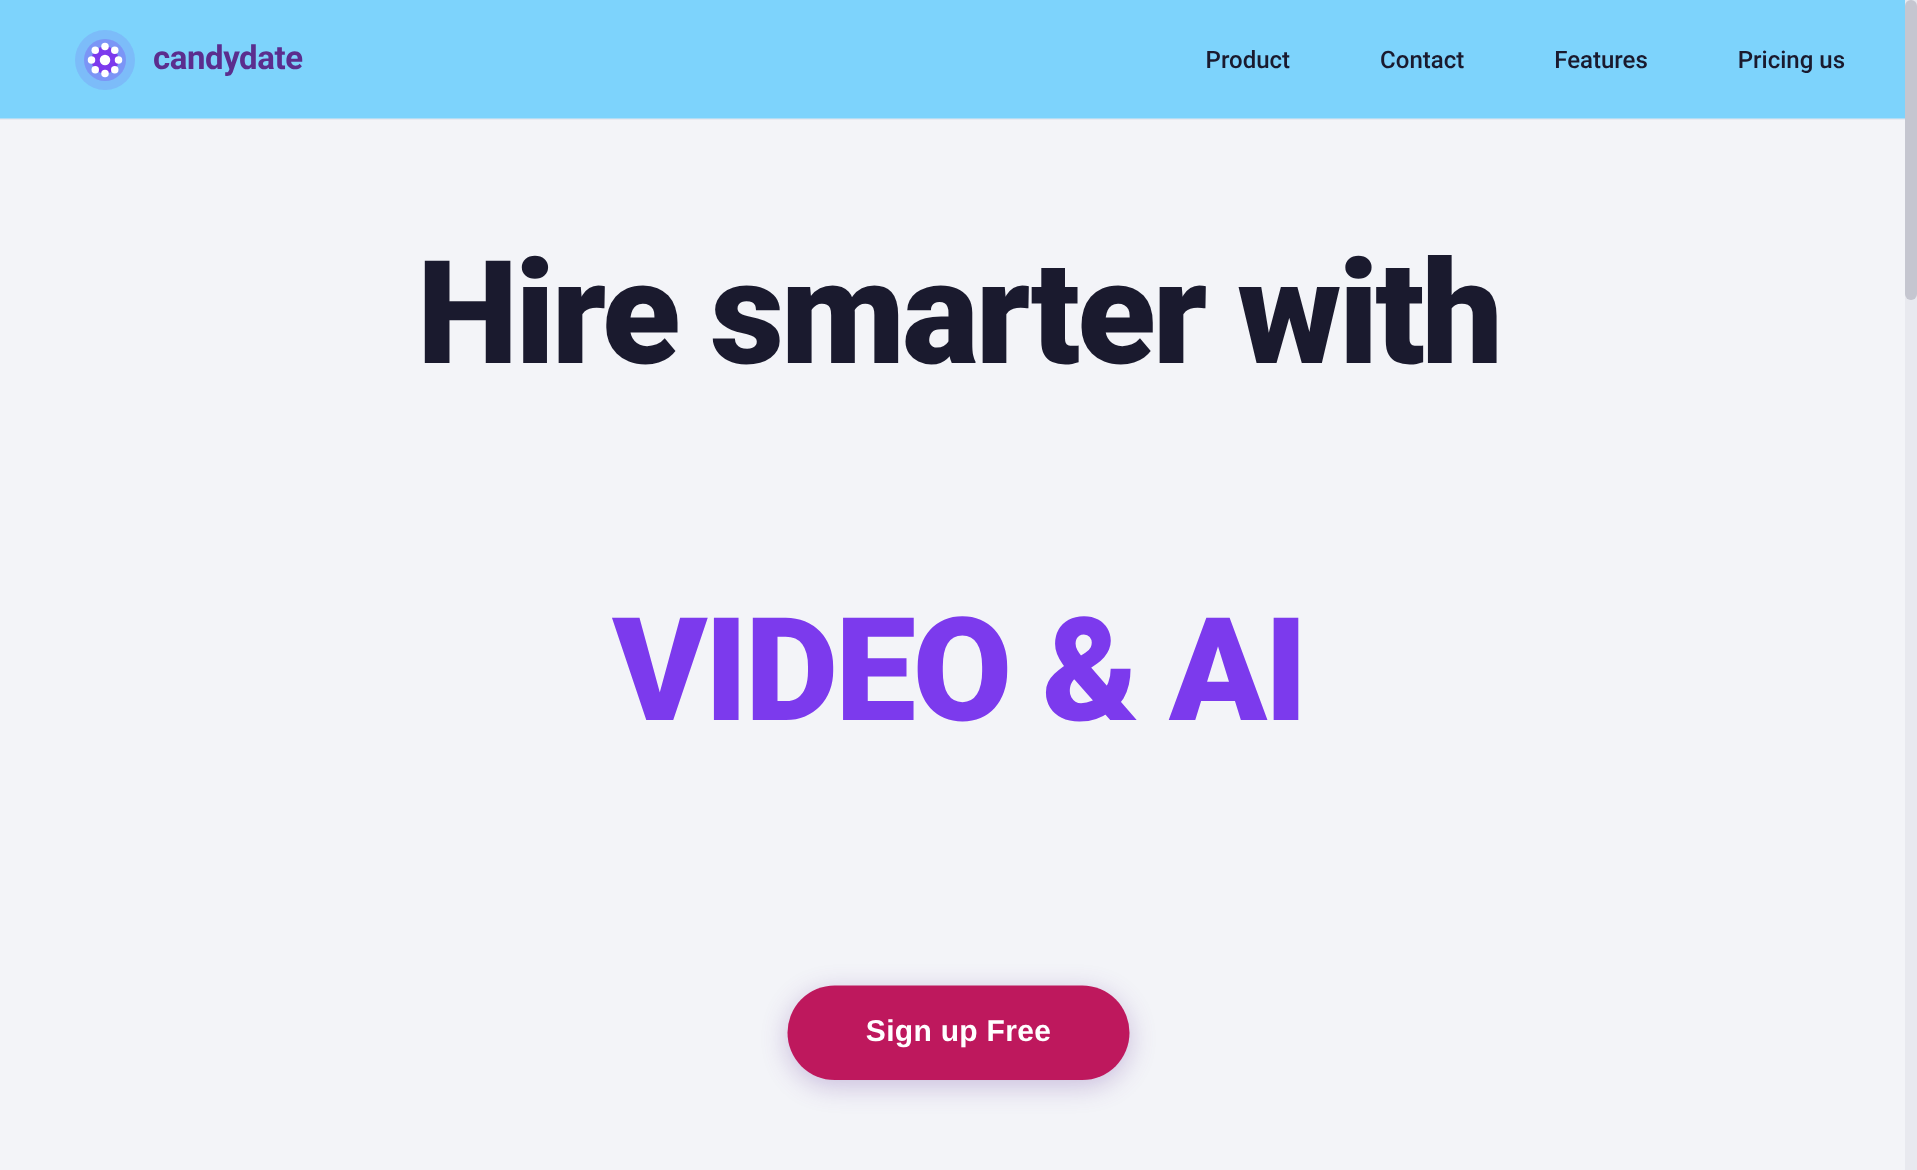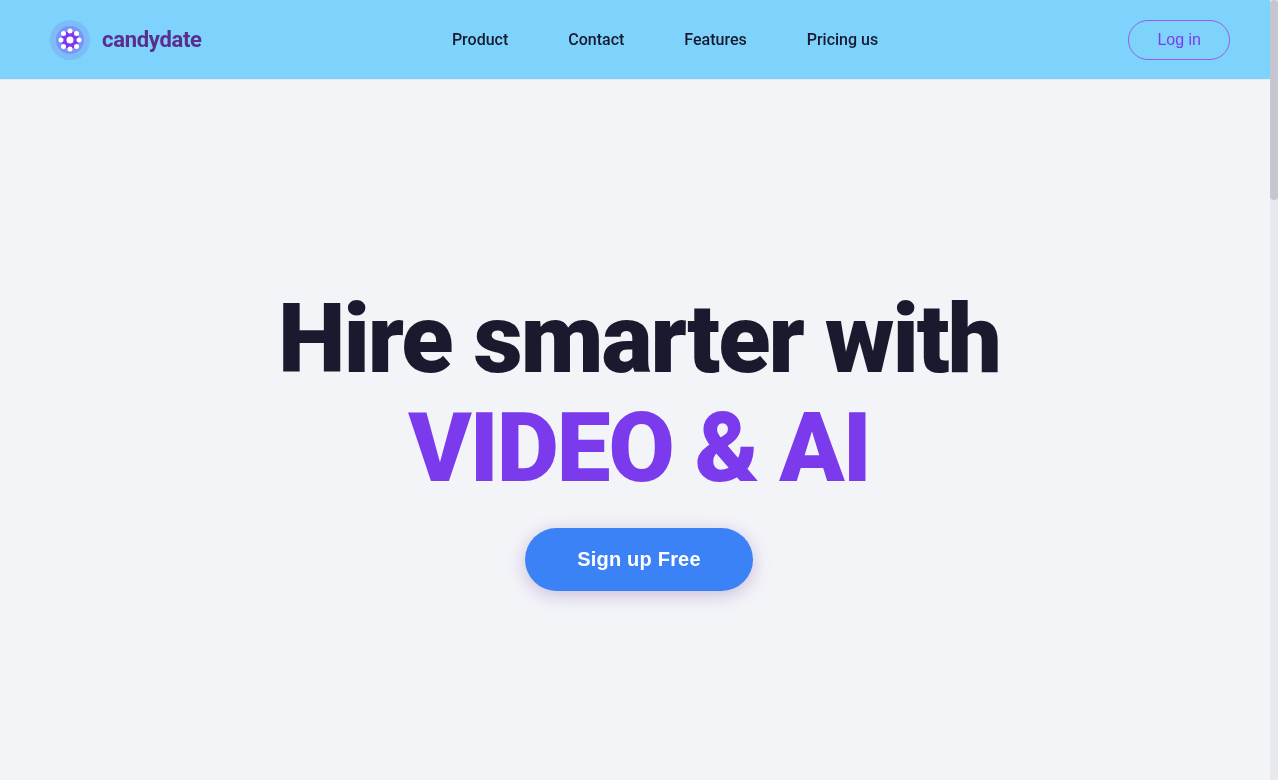--- a/index.html
+++ b/index.html
@@ -71,21 +71,21 @@
       font-weight: 500;
       cursor: pointer;
       transition: background 0.2s, color 0.2s;
     }
 
     
     .hero {
       display: flex;
       flex-direction: column;
       align-items: center;
-      justify-content: center;
+      justify-content: space-between;
       padding: 80px 40px 60px;
       text-align: center;
       min-height: 700px;
     }
 
     .hero-title-line1 {
       font-size: 96px;
       font-weight: 900;
       color: #1a1a2e;
       letter-spacing: -2px;
@@ -104,21 +104,21 @@
 
     .hero-subtitle {
       font-size: 22px;
       color: #555577;
       font-weight: 400;
       margin-bottom: 48px;
       letter-spacing: 0.2px;
     }
 
     .signup-btn {
-      background: #3b82f6;
+      background: #be185d;
       color: #ffffff;
       border: none;
       border-radius: 32px;
       padding: 20px 52px;
       font-size: 20px;
       font-weight: 700;
       cursor: pointer;
       letter-spacing: 0.2px;
       transition: background 0.2s, transform 0.1s;
       box-shadow: 0 4px 18px rgba(107, 63, 160, 0.3);
@@ -174,21 +174,20 @@
       <a href="#">Contact</a>
     </li>
     <li>
       <a href="#">Features</a>
     </li>
     <li>
       <a href="#">Pricing us</a>
     </li>
   </ul>
 
-  <button class="login-btn">Log in</button>
 </nav>
 
 <section class="hero">
   <h1 class="hero-title-line1">Hire smarter with</h1>
   <h1 class="hero-title-line2">VIDEO &amp; AI</h1>
   <button class="signup-btn">Sign up Free</button>
 </section>
 
 <div class="scrollbar-hint">
   <div class="scrollbar-thumb"></div>

